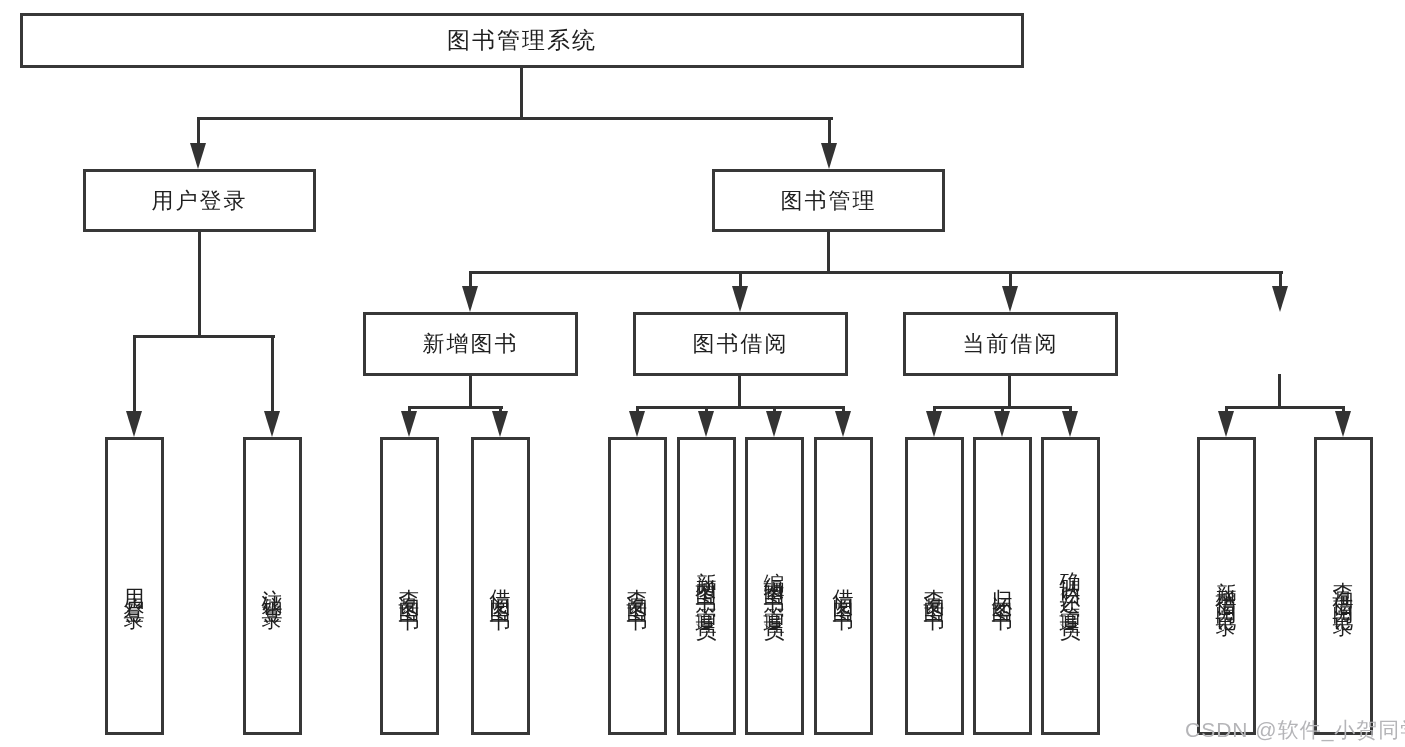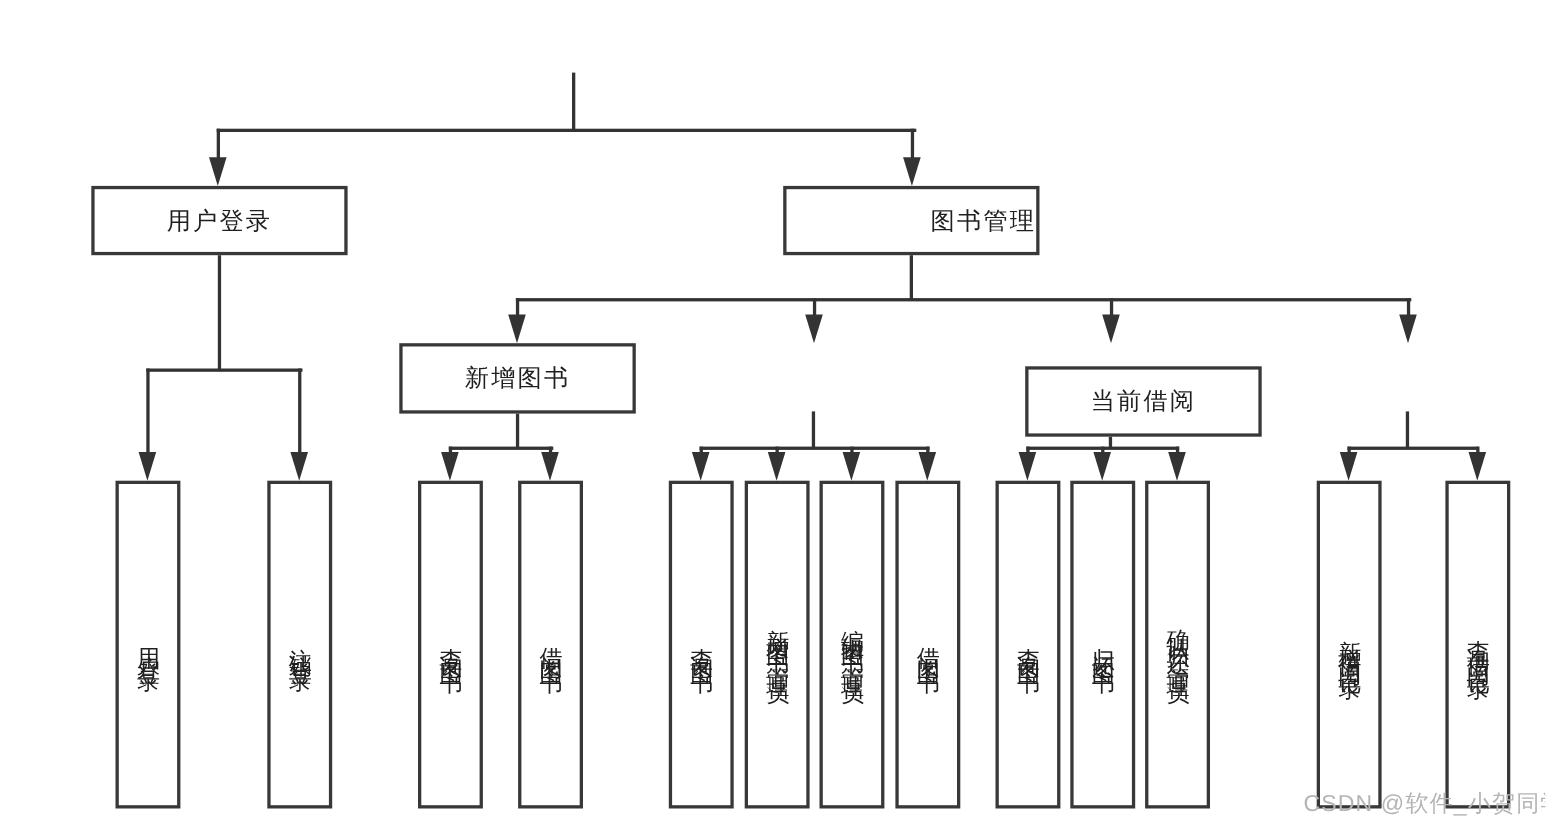--- a/index.html
+++ b/index.html
@@ -114,32 +114,38 @@
   <div class="arrow" style="left:994px;top:411px;"></div>
   <div class="arrow" style="left:1062px;top:411px;"></div>
 
   <div class="vline" style="left:1278px;top:374px;width:3px;height:34px;"></div>
   <div class="hline" style="left:1225px;top:406px;width:119px;height:3px;"></div>
   <div class="vline" style="left:1225px;top:406px;width:3px;height:10px;"></div>
   <div class="vline" style="left:1342px;top:406px;width:3px;height:10px;"></div>
   <div class="arrow" style="left:1218px;top:411px;"></div>
   <div class="arrow" style="left:1335px;top:411px;"></div>
 
+  <div class="box root">
+    <span>图书管理系统</span>
+  </div>
 
   <div class="box lvl1" style="left:83px;">
     <span>用户登录</span>
   </div>
-  <div class="box lvl1" style="left:712px;justify-content:flex-end;">
+  <div class="box lvl1" style="left:712px;">
     <span>图书管理</span>
   </div>
 
   <div class="box lvl2" style="left:363px;">
     <span>新增图书</span>
   </div>
-  <div class="box lvl2" style="left:932px;margin-top:21px;">
+  <div class="box lvl2" style="left:633px;">
+    <span>图书借阅</span>
+  </div>
+  <div class="box lvl2" style="left:903px;">
     <span>当前借阅</span>
   </div>
 
   <div class="box leaf" style="left:105px;">
     <span class="vtext">用户登录</span>
   </div>
   <div class="box leaf" style="left:243px;">
     <span class="vtext">注销登录</span>
   </div>
 

